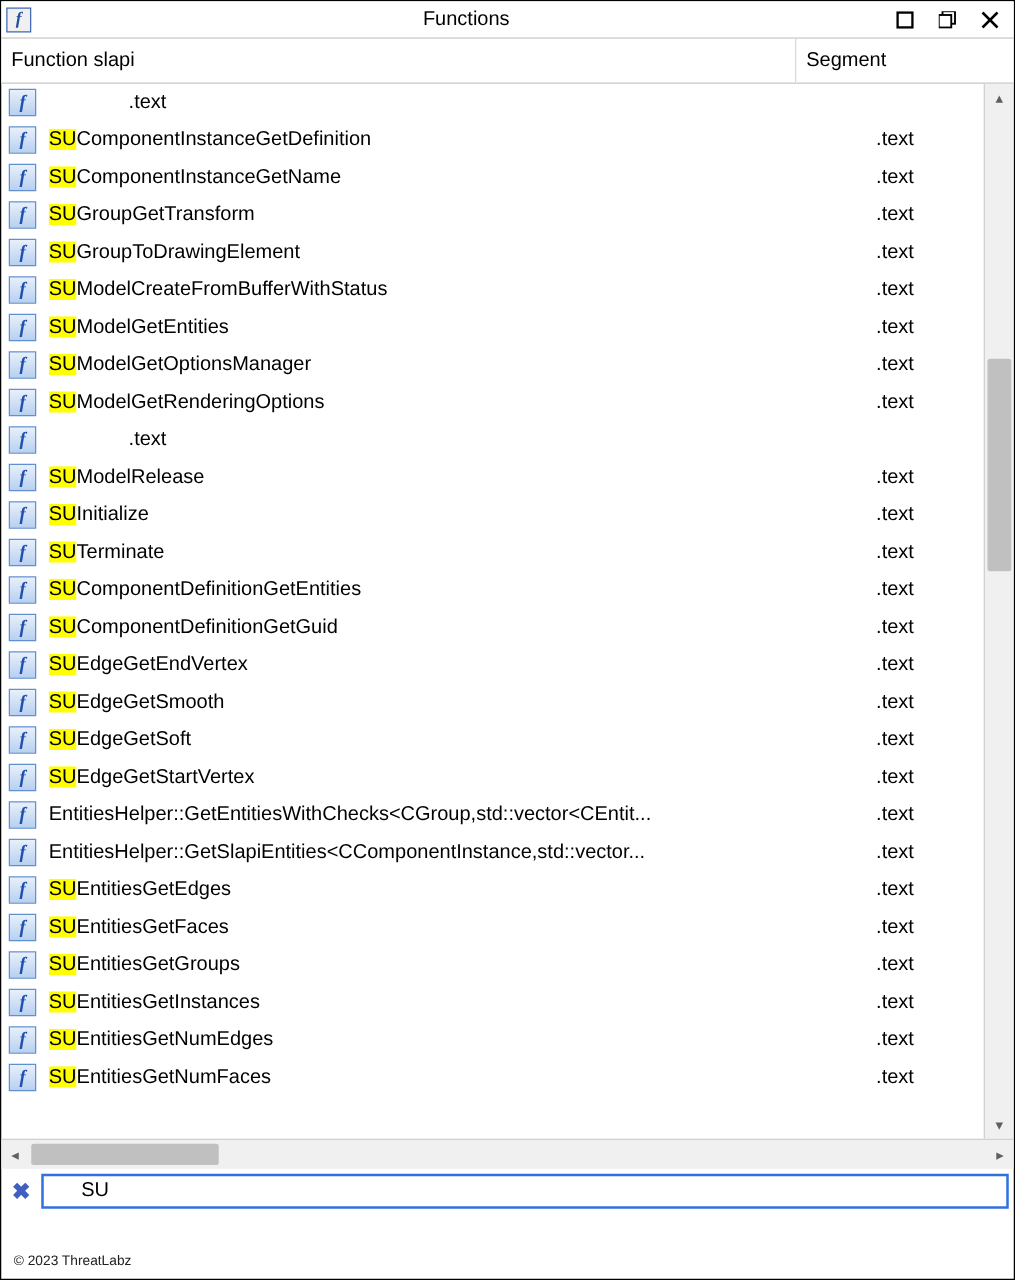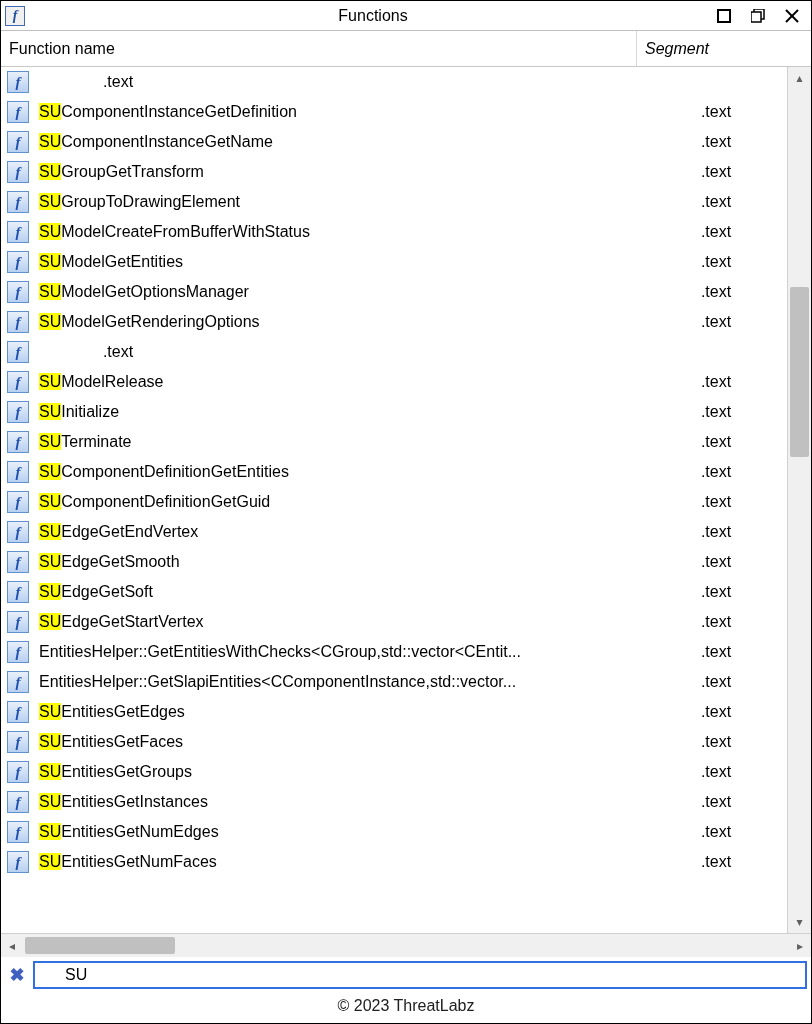--- a/index.html
+++ b/index.html
@@ -75,21 +75,20 @@
       height: 100%;
       display: flex;
       align-items: center;
     }
     .header-seg {
       width: 150px;
       padding-left: 8px;
       height: 100%;
       display: flex;
       align-items: center;
-      font-style: italic;
     }
     .list-area {
       flex: 1;
       display: flex;
       overflow: hidden;
     }
     .list-body {
       flex: 1;
       overflow: hidden;
     }
@@ -227,24 +226,25 @@
       position: relative;
       display: flex;
     }
     .filter-wrap .aa {
       position: absolute;
       left: 6px;
       top: 4px;
     }
     .footer {
       display: flex;
-      justify-content: center;
+      justify-content: flex-start;
       padding: 4px 10px 8px;
-      font-size: 16px;
+      font-size: 11px;
       color: #202020;
+      margin-top: 28px;
     }
   </style>
 </head>
 <body>
 
 <div class="titlebar">
   <div class="icon-box">
       <span>f</span>
     </div>
   <div class="title">Functions</div>
@@ -263,21 +263,21 @@
     <div class="win-btn">
       <svg width="14" height="14">
         <line x1="1" y1="1" x2="13" y2="13" stroke="#000" stroke-width="2"></line>
         <line x1="13" y1="1" x2="1" y2="13" stroke="#000" stroke-width="2"></line>
       </svg>
     </div>
   </div>
 </div>
 
 <div class="header-row">
-  <div class="header-name">Function name</div>
+  <div class="header-name">Function slapi</div>
   <div class="header-seg">Segment</div>
   <div style="width:24px"></div>
 </div>
 
 <div class="list-area">
   <div class="list-body" id="list-body">
       <div class="row">
         <div class="icon-box">
           <span>f</span>
         </div>

